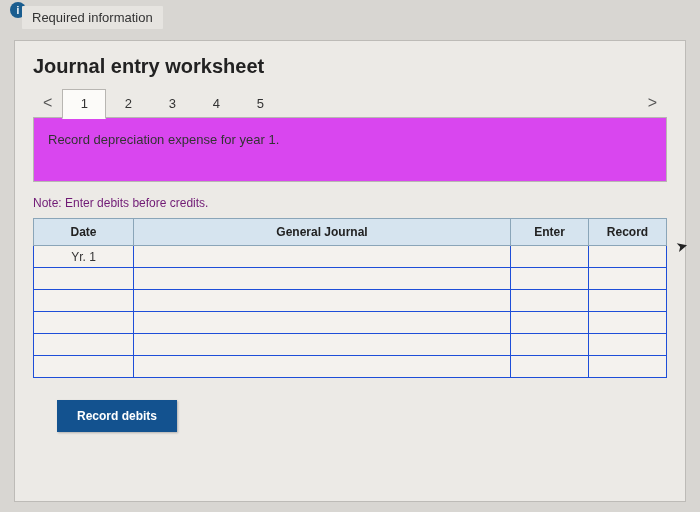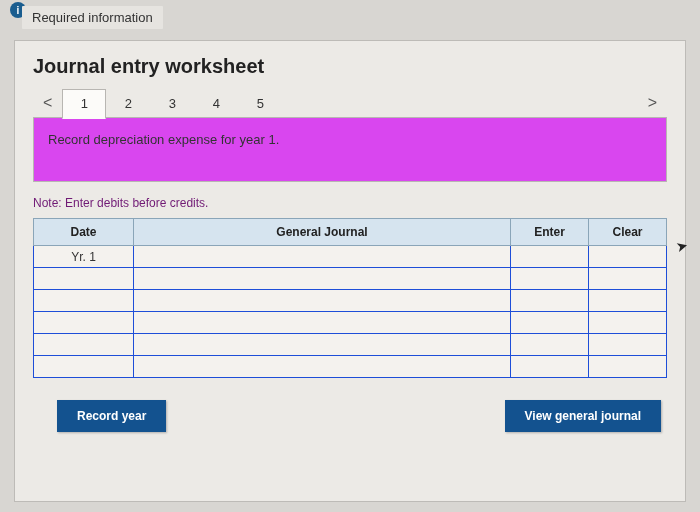--- a/index.html
+++ b/index.html
@@ -180,21 +180,21 @@
   </div>
 
   <div class="note">Note: Enter debits before credits.</div>
 
   <table class="journal">
     <thead>
       <tr>
         <th class="col-date">Date</th>
         <th class="col-gj">General Journal</th>
         <th class="col-debit">Enter</th>
-        <th class="col-credit">Clear</th>
+        <th class="col-credit">Record</th>
       </tr>
     </thead>
     <tbody>
       <tr>
         <td style="text-align:center">Yr. 1</td>
         <td></td>
         <td></td>
         <td></td>
       </tr>
       <tr>
@@ -224,18 +224,17 @@
       <tr>
         <td></td>
         <td></td>
         <td></td>
         <td></td>
       </tr>
     </tbody>
   </table>
 
   <div class="btn-row">
-    <button class="btn record">Record year</button>
-    <button class="btn view">View general journal</button>
+    <button class="btn record">Record debits</button>
   </div>
 </div>
 
 <div class="cursor">➤</div>
 
 </body></html>

